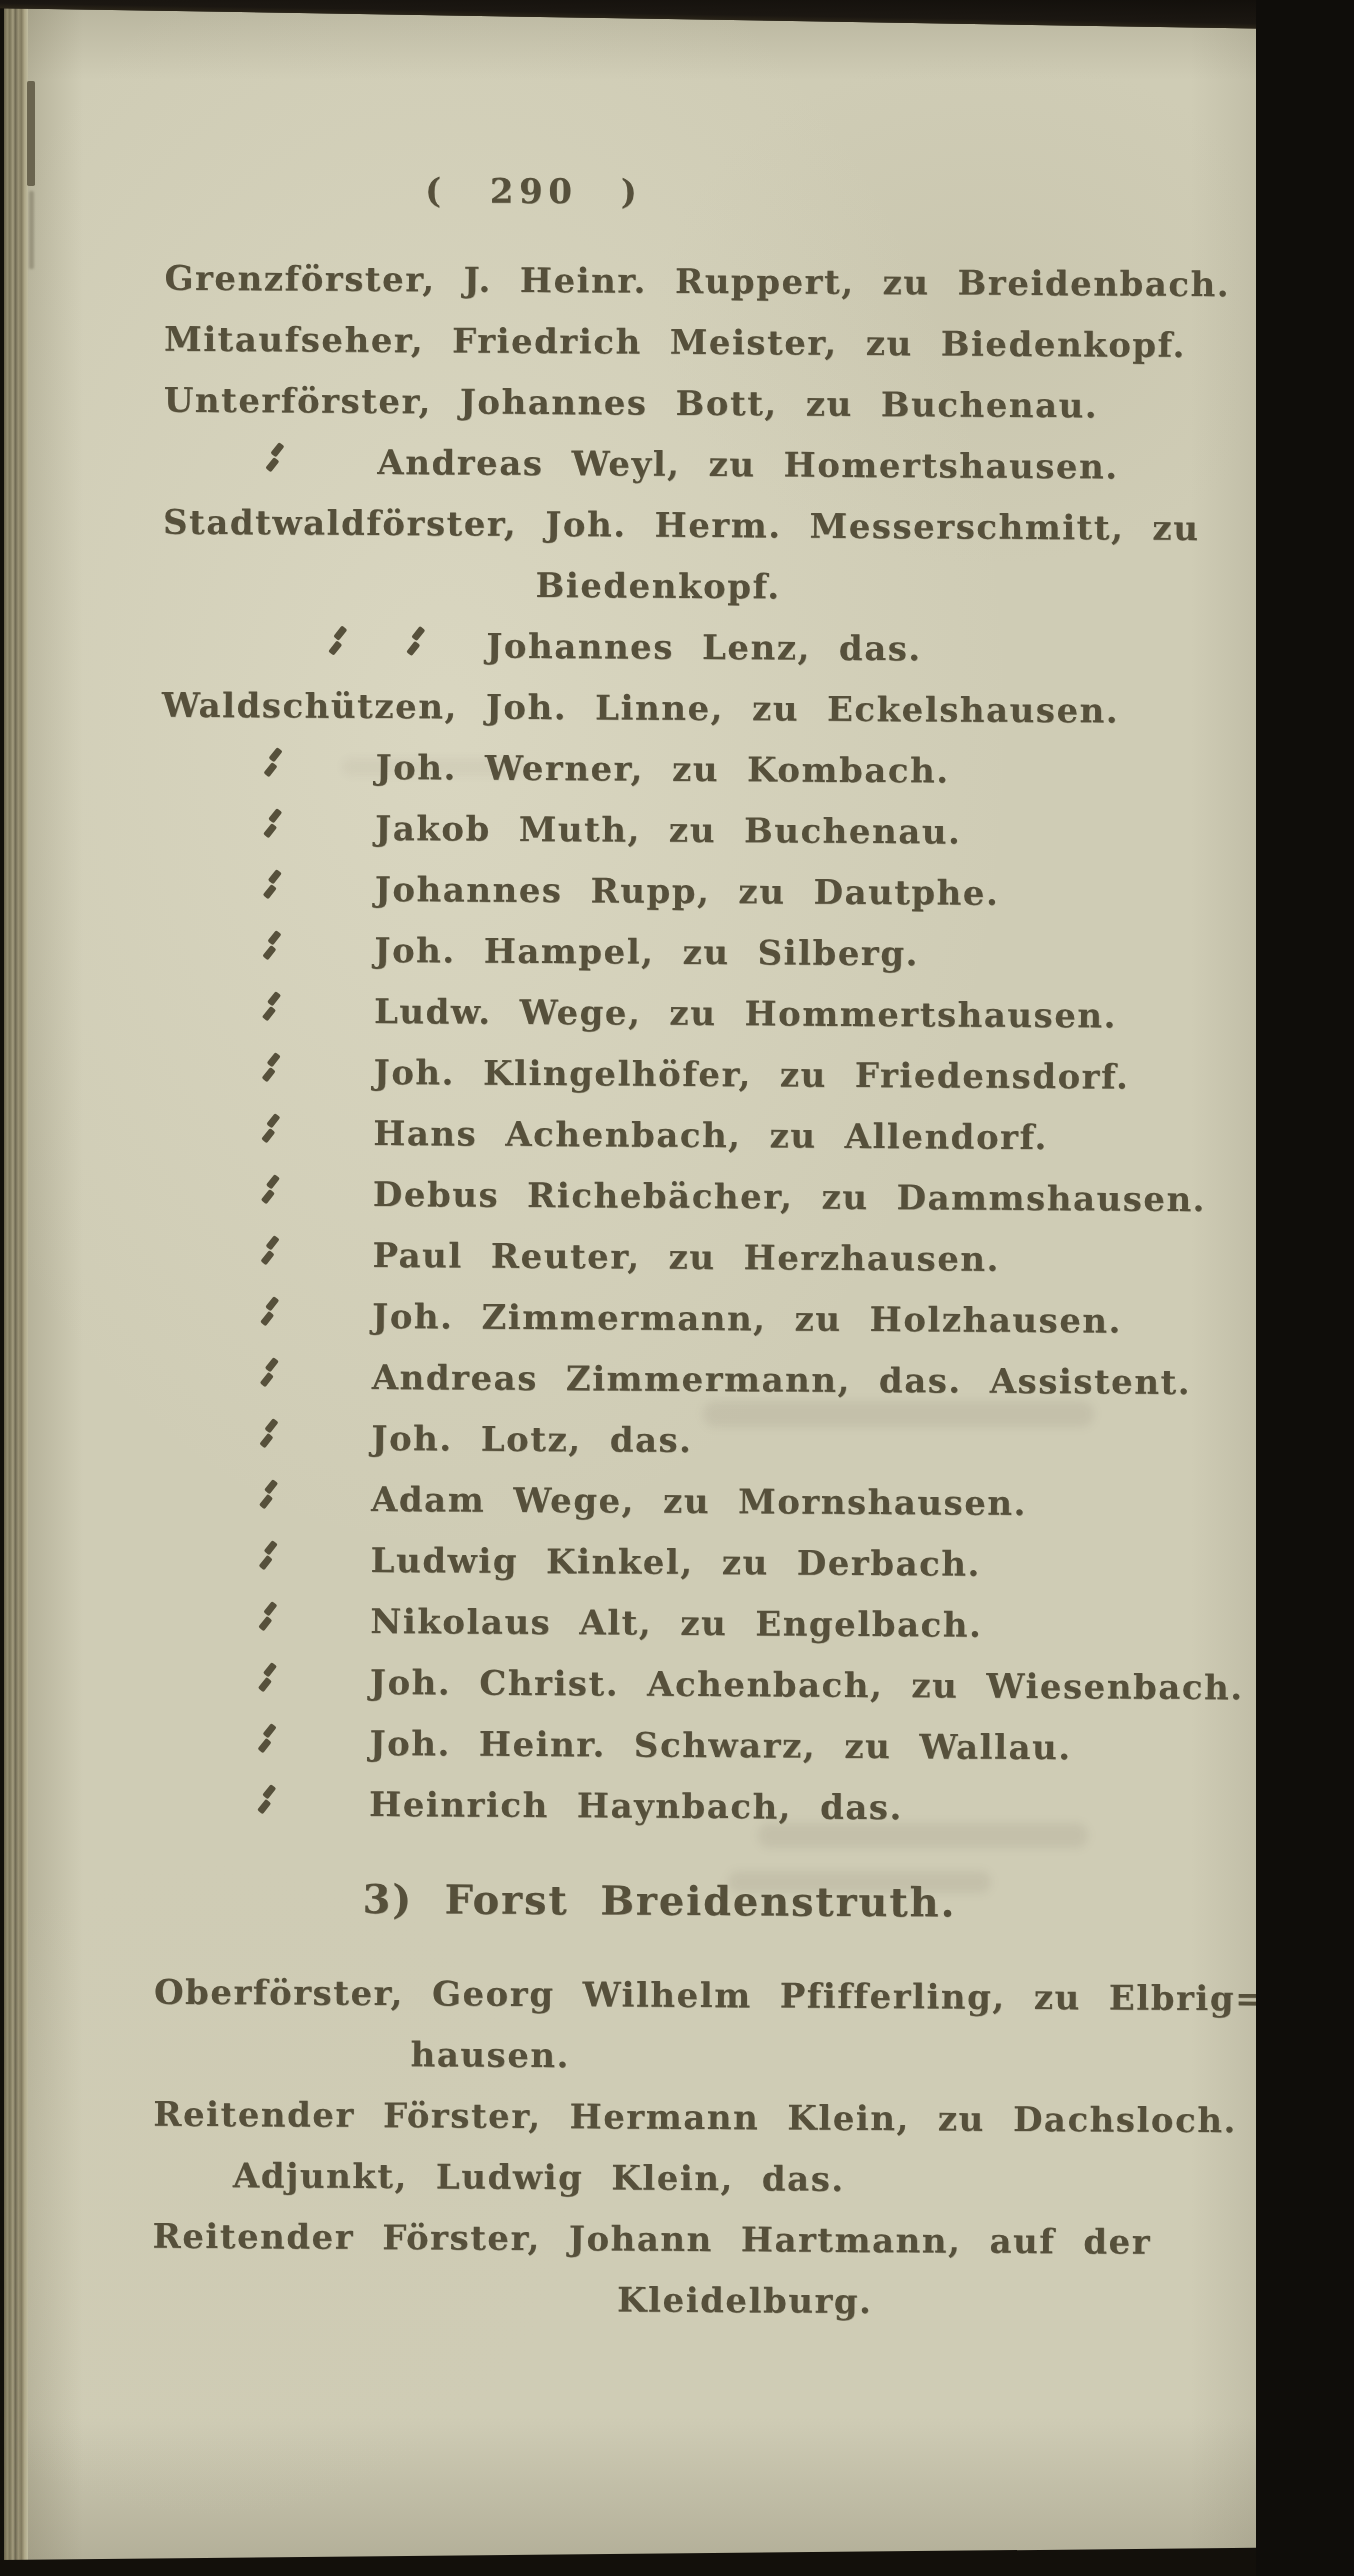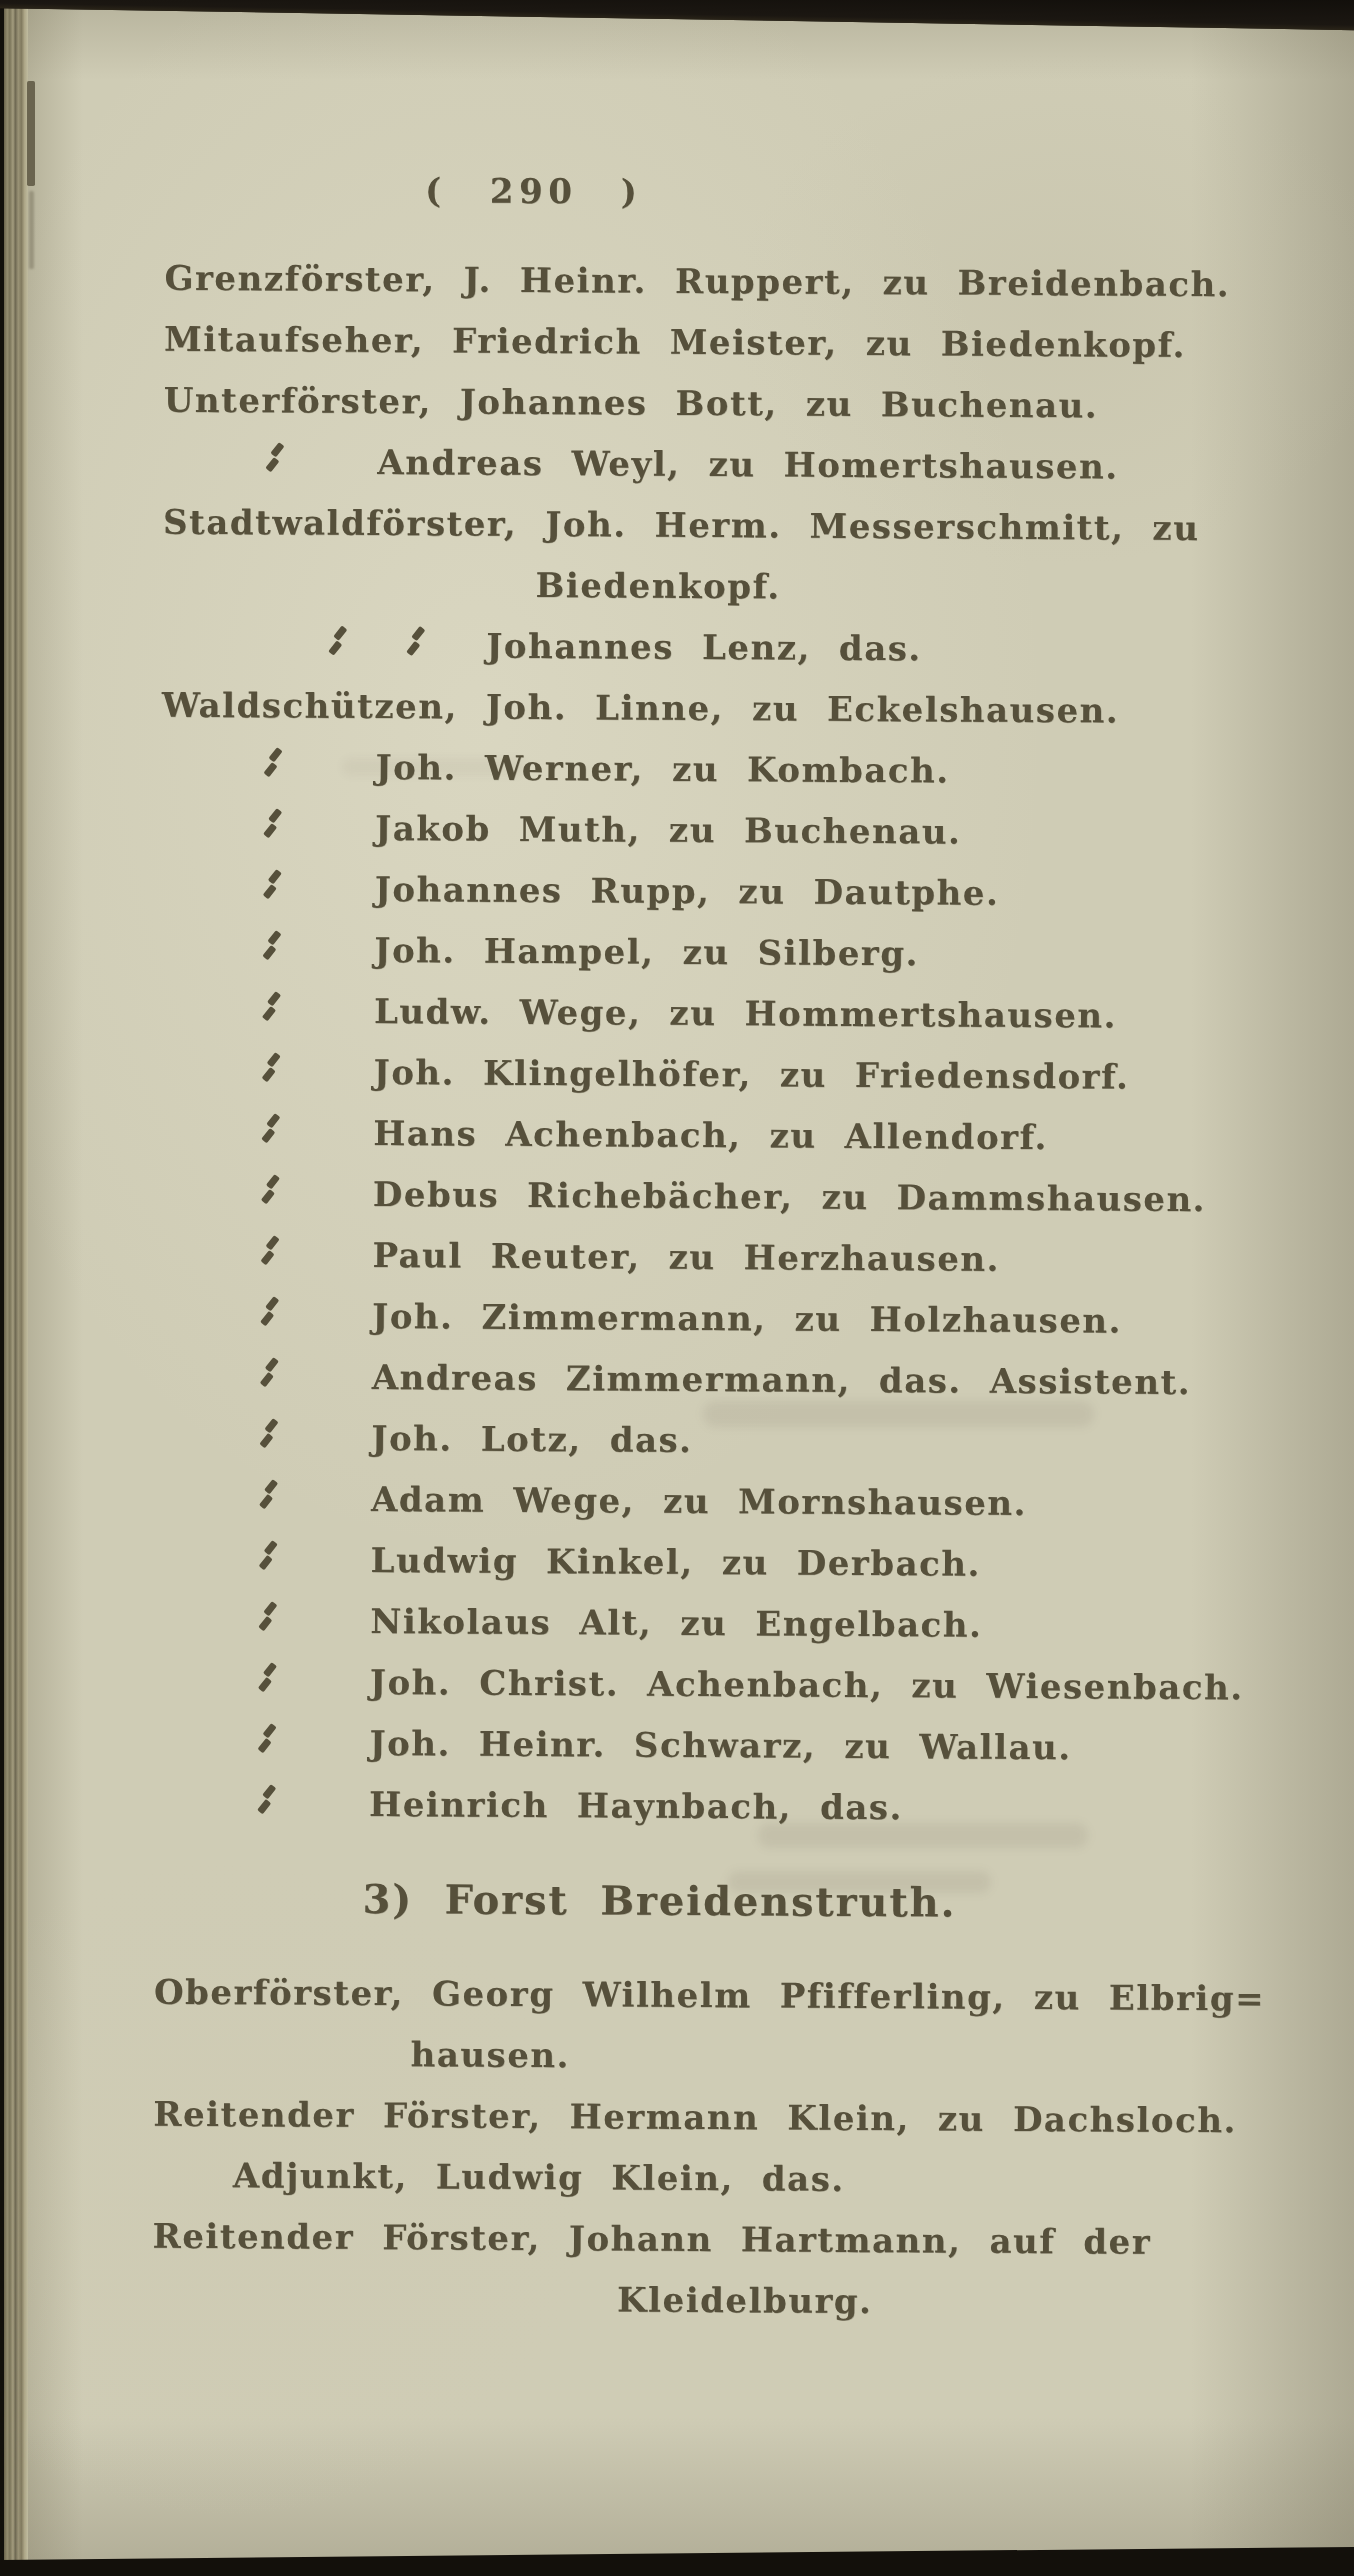--- a/index.html
+++ b/index.html
@@ -3,21 +3,21 @@
 <meta charset="utf-8">
 <style>
   html,body{
     margin:0;padding:0;
     width:1354px;height:2576px;
     overflow:hidden;
     background:#0f0d0a;
     font-family:"DejaVu Serif","Liberation Serif",serif;
   }
   .book-spread{
-    position:relative;width:1354px;height:2576px;overflow:hidden;text-decoration:underline;
+    position:relative;width:1256px;height:2576px;overflow:hidden;text-decoration:underline;
   }
   
   .page{
     position:absolute;left:28px;top:0;right:0;bottom:0;
     background:
       radial-gradient(917px 1345px at 34% 28%, rgba(226,223,202,.55) 0%, rgba(226,223,202,0) 62%),
       radial-gradient(550px 428px at 78% 12%, rgba(196,192,168,.45) 0%, rgba(196,192,168,0) 60%),
       radial-gradient(612px 550px at 15% 85%, rgba(206,202,178,.4) 0%, rgba(206,202,178,0) 60%),
       linear-gradient(90deg, rgba(124,118,92,.30) 0px, rgba(124,118,92,0) 55px, rgba(124,118,92,0) 1162px, rgba(108,103,82,.34) 1326px),
       linear-gradient(180deg, rgba(96,90,68,.22) 0px, rgba(96,90,68,0) 80px, rgba(96,90,68,0) 2416px, rgba(96,90,68,.28) 2576px),

